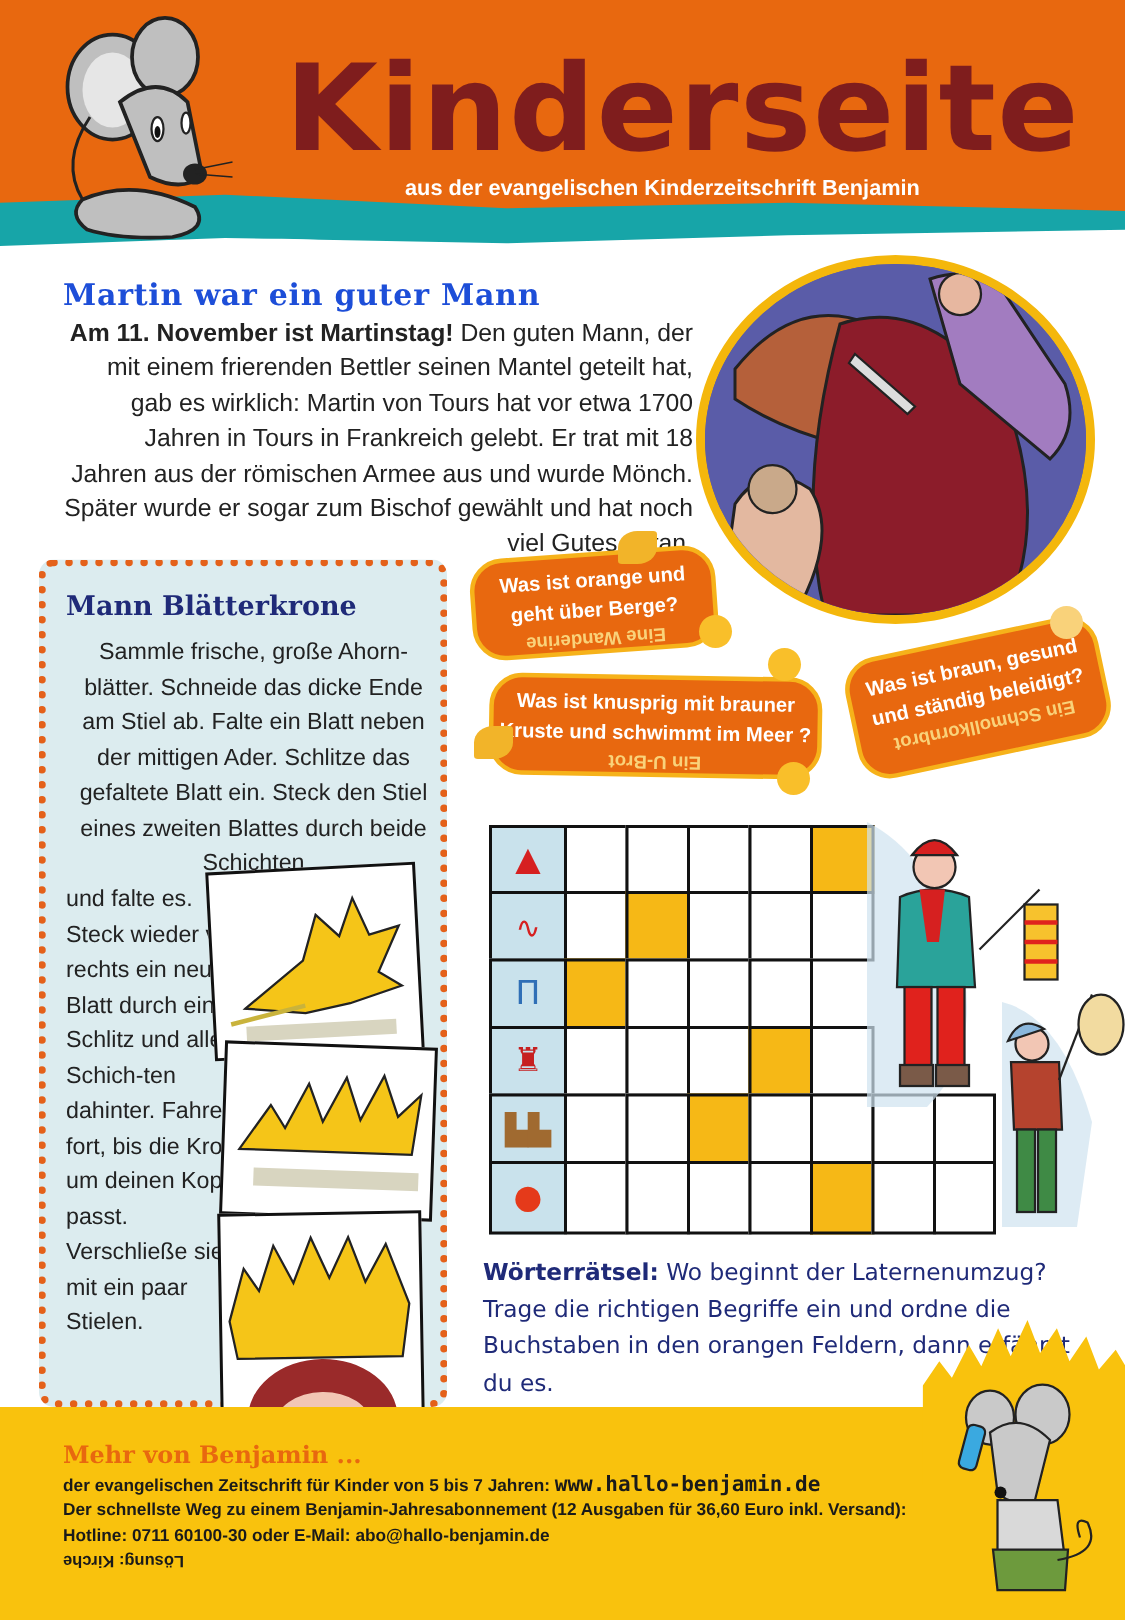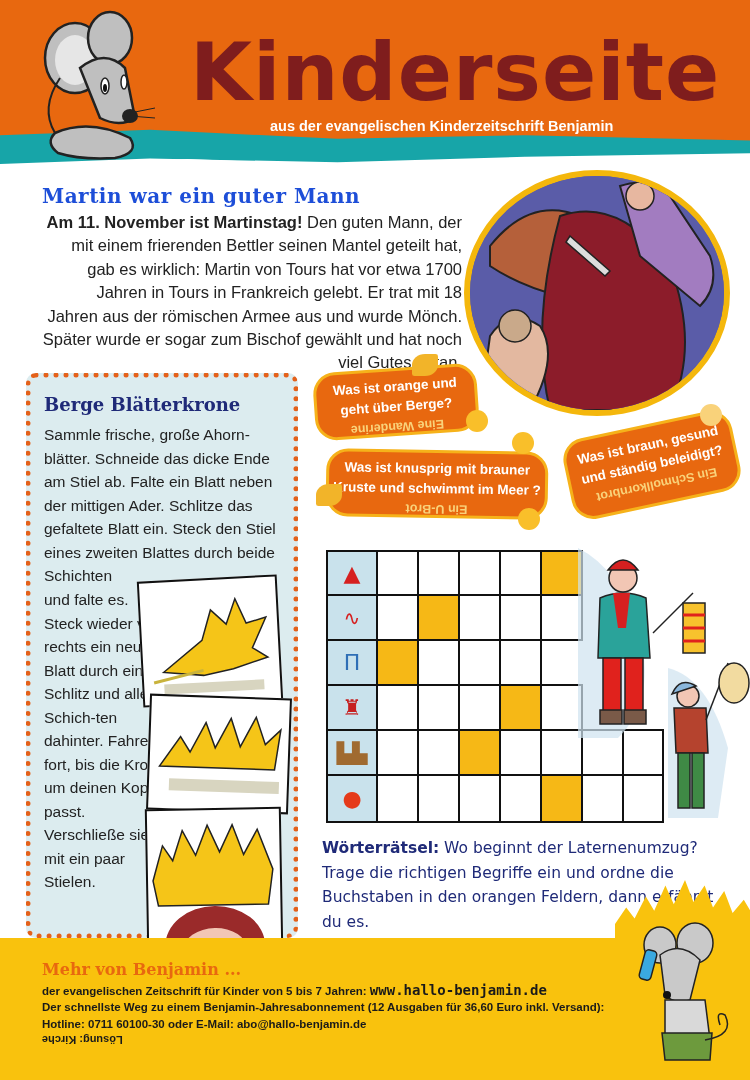--- a/index.html
+++ b/index.html
@@ -19,21 +19,21 @@
   .martin-circle{left:464px;top:170px;width:266px;height:246px;border-radius:50%;background:#5a5ca8;border:6px solid #f4b70c;box-sizing:border-box;overflow:hidden;}
   
   .riddle{background:#e8680f;color:#fff;font-family:"Liberation Sans",sans-serif;font-weight:bold;text-align:center;border-radius:22px;border:3px solid #f6b21a;box-sizing:border-box;}
   .riddle .q{font-size:13.5px;line-height:20px;}
   .riddle .a{font-size:12.5px;line-height:18px;color:#f9d27a;transform:rotate(180deg);display:inline-block;}
   .apple{width:22px;height:22px;border-radius:50%;background:#f9bf2a;}
   .leaf-deco{width:26px;height:22px;border-radius:50% 10% 50% 10%;background:#f2b429;}
   
   .leaf-box{left:26px;top:373px;width:272px;height:565px;background:#dcecef;border:5px dotted #e4611a;border-radius:10px;box-sizing:border-box;}
   .leaf-title{left:44px;top:394px;font-family:"DejaVu Serif",serif;font-weight:bold;font-size:18px;color:#1f2a78;}
-  .leaf-text{left:44px;top:423px;width:250px;font-family:"Liberation Sans",sans-serif;font-size:15.5px;line-height:23.5px;color:#222;}
+  .leaf-text{left:44px;top:423px;width:250px;font-family:"Liberation Sans",sans-serif;font-size:15.5px;line-height:23.5px;color:#222;text-align:center;}
   .leaf-narrow{left:44px;top:588px;width:125px;font-family:"Liberation Sans",sans-serif;font-size:15.5px;line-height:23.5px;color:#222;}
   .pic{background:#fff;border:2px solid #111;box-sizing:border-box;overflow:hidden;}
   
   .grid-cell{position:absolute;border:2px solid #111;box-sizing:border-box;background:#fff;}
   .grid-icon{background:#c9e2ec;display:flex;align-items:center;justify-content:center;}
   .grid-cell.hl{background:#f6b816;}
   .puzzle-text{left:322px;top:836px;width:400px;font-family:"DejaVu Sans",sans-serif;font-size:15.5px;line-height:24.5px;color:#1f2a78;}
   .puzzle-text b{font-weight:bold;}
   
   .footer{left:0;top:938px;width:750px;height:142px;background:#f9c20d;}
@@ -103,21 +103,21 @@
 <div class="abs apple" style="left:518px;top:508px;"></div>
 
 <div class="abs riddle" style="left:566px;top:424px;width:172px;height:82px;padding-top:8px;transform:rotate(-12deg);">
   <div class="q">Was ist braun, gesund</div>
   <div class="q">und ständig beleidigt?</div>
   <div class="a">Ein Schmollkornbrot</div>
 </div>
 <div class="abs apple" style="left:700px;top:404px;background:#f9d27a;"></div>
 
 <div class="abs leaf-box"></div>
-<div class="abs leaf-title">Berge Blätterkrone</div>
+<div class="abs leaf-title">Mann Blätterkrone</div>
 <div class="abs leaf-text">Sammle frische, große Ahorn-blätter. Schneide das dicke Ende am Stiel ab. Falte ein Blatt neben der mittigen Ader. Schlitze das gefaltete Blatt ein. Steck den Stiel eines zweiten Blattes durch beide Schichten</div>
 <div class="abs leaf-narrow">und falte es. Steck wieder von rechts ein neues Blatt durch einen Schlitz und alle Schich-ten dahinter. Fahre so fort, bis die Krone um deinen Kopf passt. Verschließe sie mit ein paar Stielen.</div>
 
 <div class="abs pic" style="left:140px;top:578px;width:140px;height:126px;transform:rotate(-3deg);">
   <svg width="136" height="122" viewBox="0 0 136 122">
     <path d="M20 90 L60 60 L70 30 L85 45 L95 20 L105 45 L125 40 L110 70 L125 80 L90 90 L60 95 Z" fill="#f5c518" stroke="#222" stroke-width="1.5"></path>
     <line x1="10" y1="100" x2="60" y2="90" stroke="#c9b33c" stroke-width="3"></line>
     <rect x="20" y="102" width="100" height="10" fill="#d8d5c0"></rect>
   </svg>
 </div>

